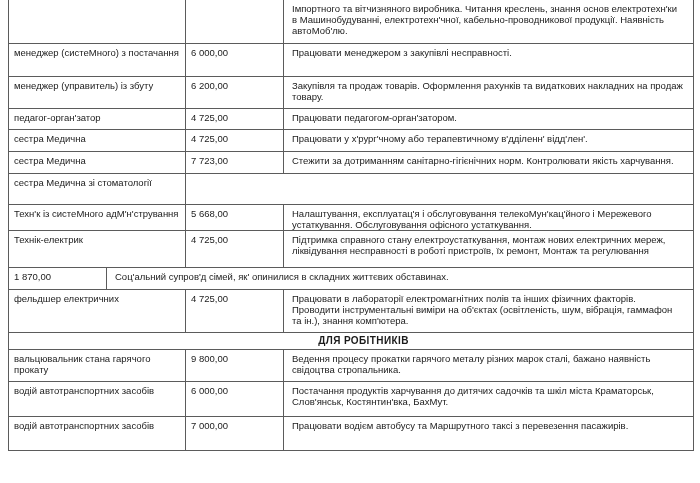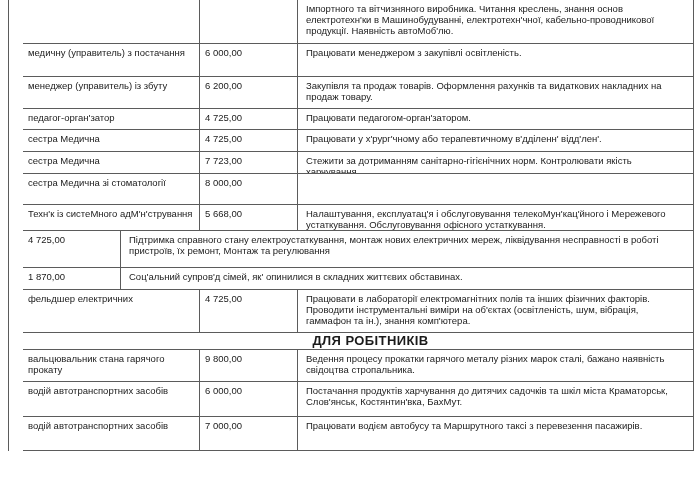--- a/index.html
+++ b/index.html
@@ -4,49 +4,49 @@
 <style>
   html,body{margin:0;padding:0;background:#ffffff;}
   .page{
     position:relative;width:700px;height:483px;background:#ffffff;overflow:hidden;
     font-family:"Liberation Sans","DejaVu Sans",sans-serif;color:#212121;
   }
   .tbl{
     position:absolute;left:8px;top:0;width:684px;
     border-left:1px solid #5b5b5b;border-right:1px solid #5b5b5b;
   }
-  .tr{display:flex;box-sizing:border-box;border-bottom:1px solid #5b5b5b;margin-left:14px;}
+  .tr{display:flex;box-sizing:border-box;border-bottom:1px solid #5b5b5b;}
   .td{
     box-sizing:border-box;font-size:9.5px;line-height:11px;
     padding:3px 5px 0 5px;overflow:hidden;
   }
   .c1{width:177px;border-right:1px solid #5b5b5b;flex:none;}
   .c2{width:98px;border-right:1px solid #5b5b5b;flex:none;}
   .c3{flex:1;padding-left:8px;padding-right:10px;}
   .section-cell{
-    flex:1;font-size:13px;font-weight:bold;text-align:center;text-indent:25px;
+    flex:1;font-size:10px;font-weight:bold;text-align:center;text-indent:25px;
     padding-top:2px;letter-spacing:.4px;line-height:12px;color:#1a1a1a;
   }
 </style>
 </head>
 <body>
 
 <div class="page">
   <div class="tbl">
 
     <div class="tr" style="height:44px">
       <div class="td c1"></div>
       <div class="td c2"></div>
       <div class="td c3">Імпортного та вітчизняного виробника. Читання креслень, знання основ електротехн'ки  в Машинобудуванні, електротехн'чної, кабельно-проводникової продукції. Наявність автоМоб'лю.</div>
     </div>
 
     <div class="tr" style="height:33px">
-      <div class="td c1">медичну (управитель) з постачання</div>
+      <div class="td c1">менеджер (систеМного) з постачання</div>
       <div class="td c2">6 000,00</div>
-      <div class="td c3">Працювати менеджером з закупівлі освітленість.</div>
+      <div class="td c3">Працювати менеджером з закупівлі несправності.</div>
     </div>
 
     <div class="tr" style="height:32px">
       <div class="td c1">менеджер (управитель) із збуту</div>
       <div class="td c2">6 200,00</div>
       <div class="td c3">Закупівля та продаж товарів. Оформлення рахунків та видаткових накладних на продаж товару.</div>
     </div>
 
     <div class="tr" style="height:21px">
       <div class="td c1">педагог-орган'затор</div>
@@ -61,30 +61,30 @@
     </div>
 
     <div class="tr" style="height:22px">
       <div class="td c1">сестра Медична</div>
       <div class="td c2">7 723,00</div>
       <div class="td c3">Стежити за дотриманням санітарно-гігієнічних норм. Контролювати якість харчування.</div>
     </div>
 
     <div class="tr" style="height:31px">
       <div class="td c1">сестра Медична зі стоматології</div>
-      <div class="td c2">8 000,00</div>
     </div>
 
     <div class="tr" style="height:26px">
       <div class="td c1">Техн'к із систеМного адМ'н'стрування</div>
       <div class="td c2">5 668,00</div>
       <div class="td c3">Налаштування, експлуатац'я і обслуговування телекоМун'кац'йного і Мережевого устаткування. Обслуговування офісного устаткування.</div>
     </div>
 
     <div class="tr" style="height:37px">
+      <div class="td c1">Технік-електрик</div>
       <div class="td c2">4 725,00</div>
       <div class="td c3">Підтримка справного стану електроустаткування, монтаж нових електричних мереж, ліквідування несправності в роботі пристроїв, їх ремонт, Монтаж та регулювання</div>
     </div>
 
     <div class="tr" style="height:22px">
       <div class="td c2">1 870,00</div>
       <div class="td c3">Соц'альний супров'д сімей, як' опинилися в складних життєвих обставинах.</div>
     </div>
 
     <div class="tr" style="height:43px">

